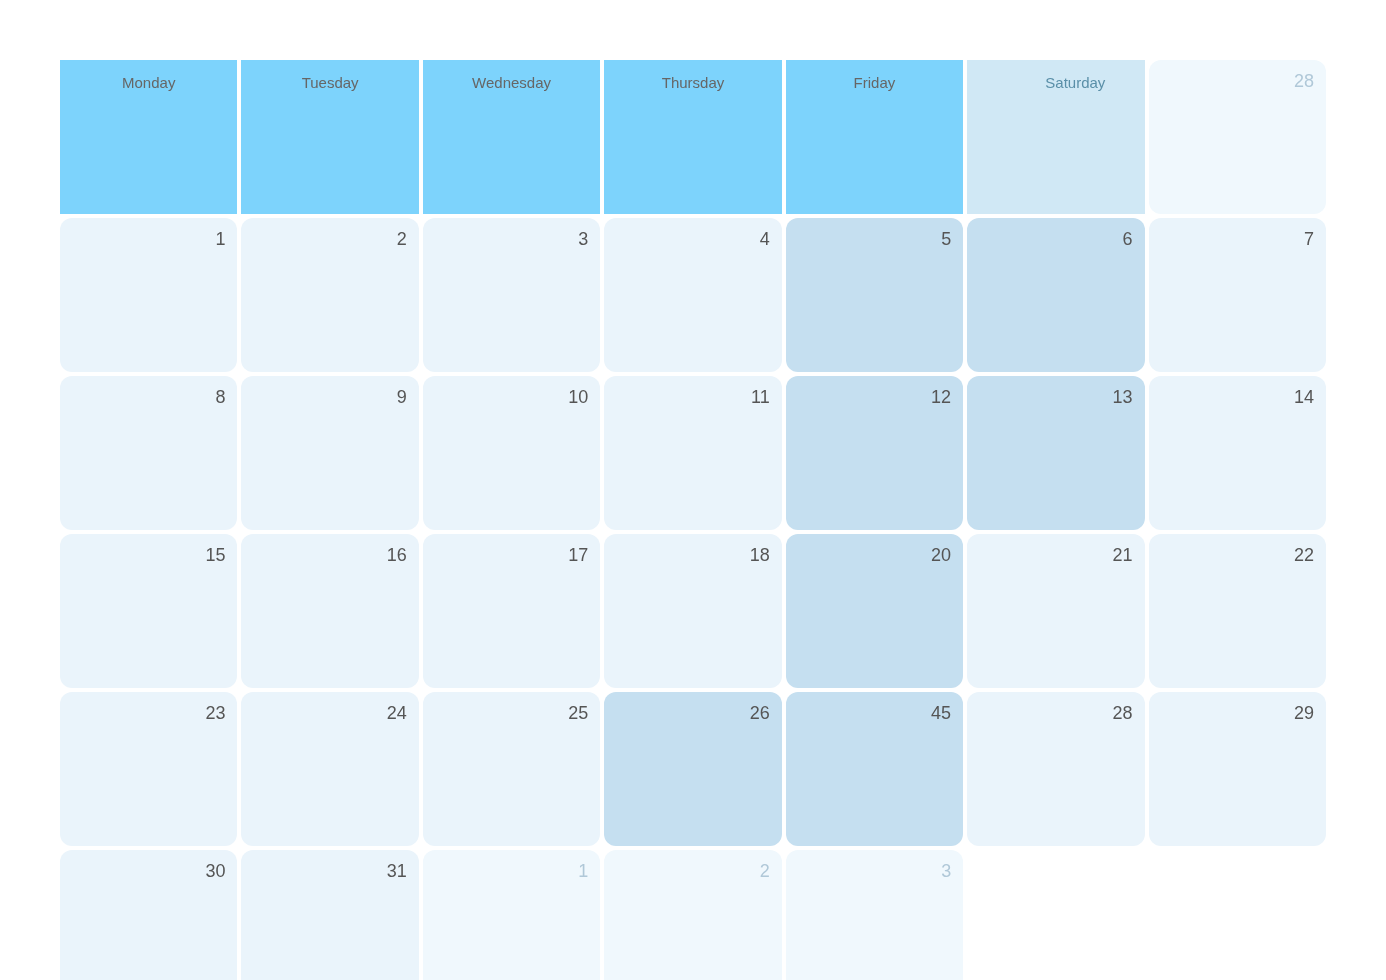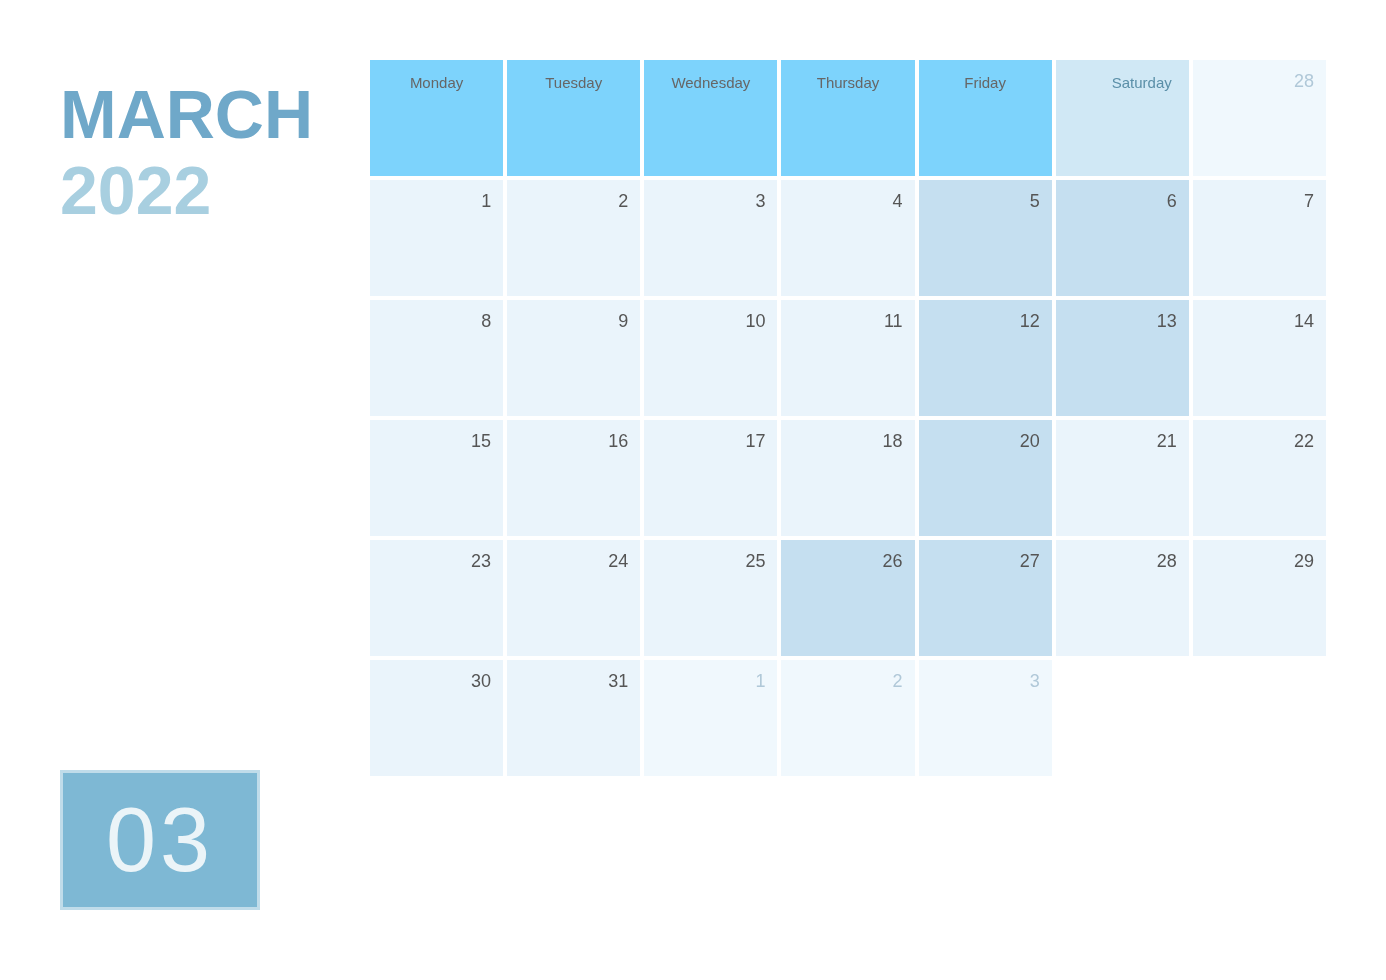--- a/index.html
+++ b/index.html
@@ -103,26 +103,27 @@
     }
 
     .header-cell.weekend {
       background: #d0e8f5;
       color: #5a8fa8;
       padding-left: 45px;
     }
 
     .day-cell {
       background: #eaf4fb;
-      height: 116px;
+      height: 154px;
       padding: 8px 12px 16px 8px;
       display: flex;
       flex-direction: column;
       align-items: flex-end;
       justify-content: flex-start;
+      border-radius: 12px;
     }
 
     .day-cell.weekend {
       background: #c5dff0;
     }
 
     .day-cell.other-month {
       background: #f0f8fd;
     }
 
@@ -144,29 +145,20 @@
 
     .day-number.next-month {
       color: #aacadb;
     }
   </style>
 </head>
 <body>
 
 <div class="page-container">
 
-  <div class="left-panel">
-    <div>
-      <div class="month-title">MARCH</div>
-      <div class="year-title">2022</div>
-    </div>
-    <div class="month-number-box">
-      <div class="month-number-text">03</div>
-    </div>
-  </div>
 
   <div class="calendar-area">
     <div class="calendar-grid">
 
     <div class="header-cell">Monday</div>
         <div class="header-cell">Tuesday</div>
         <div class="header-cell">Wednesday</div>
         <div class="header-cell">Thursday</div>
         <div class="header-cell">Friday</div>
         <div class="header-cell weekend">Saturday</div>
@@ -242,21 +234,21 @@
         <div class="day-cell">
           <span class="day-number">24</span>
         </div>
         <div class="day-cell">
           <span class="day-number">25</span>
         </div>
         <div class="day-cell weekend">
           <span class="day-number">26</span>
         </div>
         <div class="day-cell weekend">
-          <span class="day-number">27</span>
+          <span class="day-number">45</span>
         </div>
         <div class="day-cell">
           <span class="day-number">28</span>
         </div>
         <div class="day-cell">
           <span class="day-number">29</span>
         </div>
         <div class="day-cell">
           <span class="day-number">30</span>
         </div>

